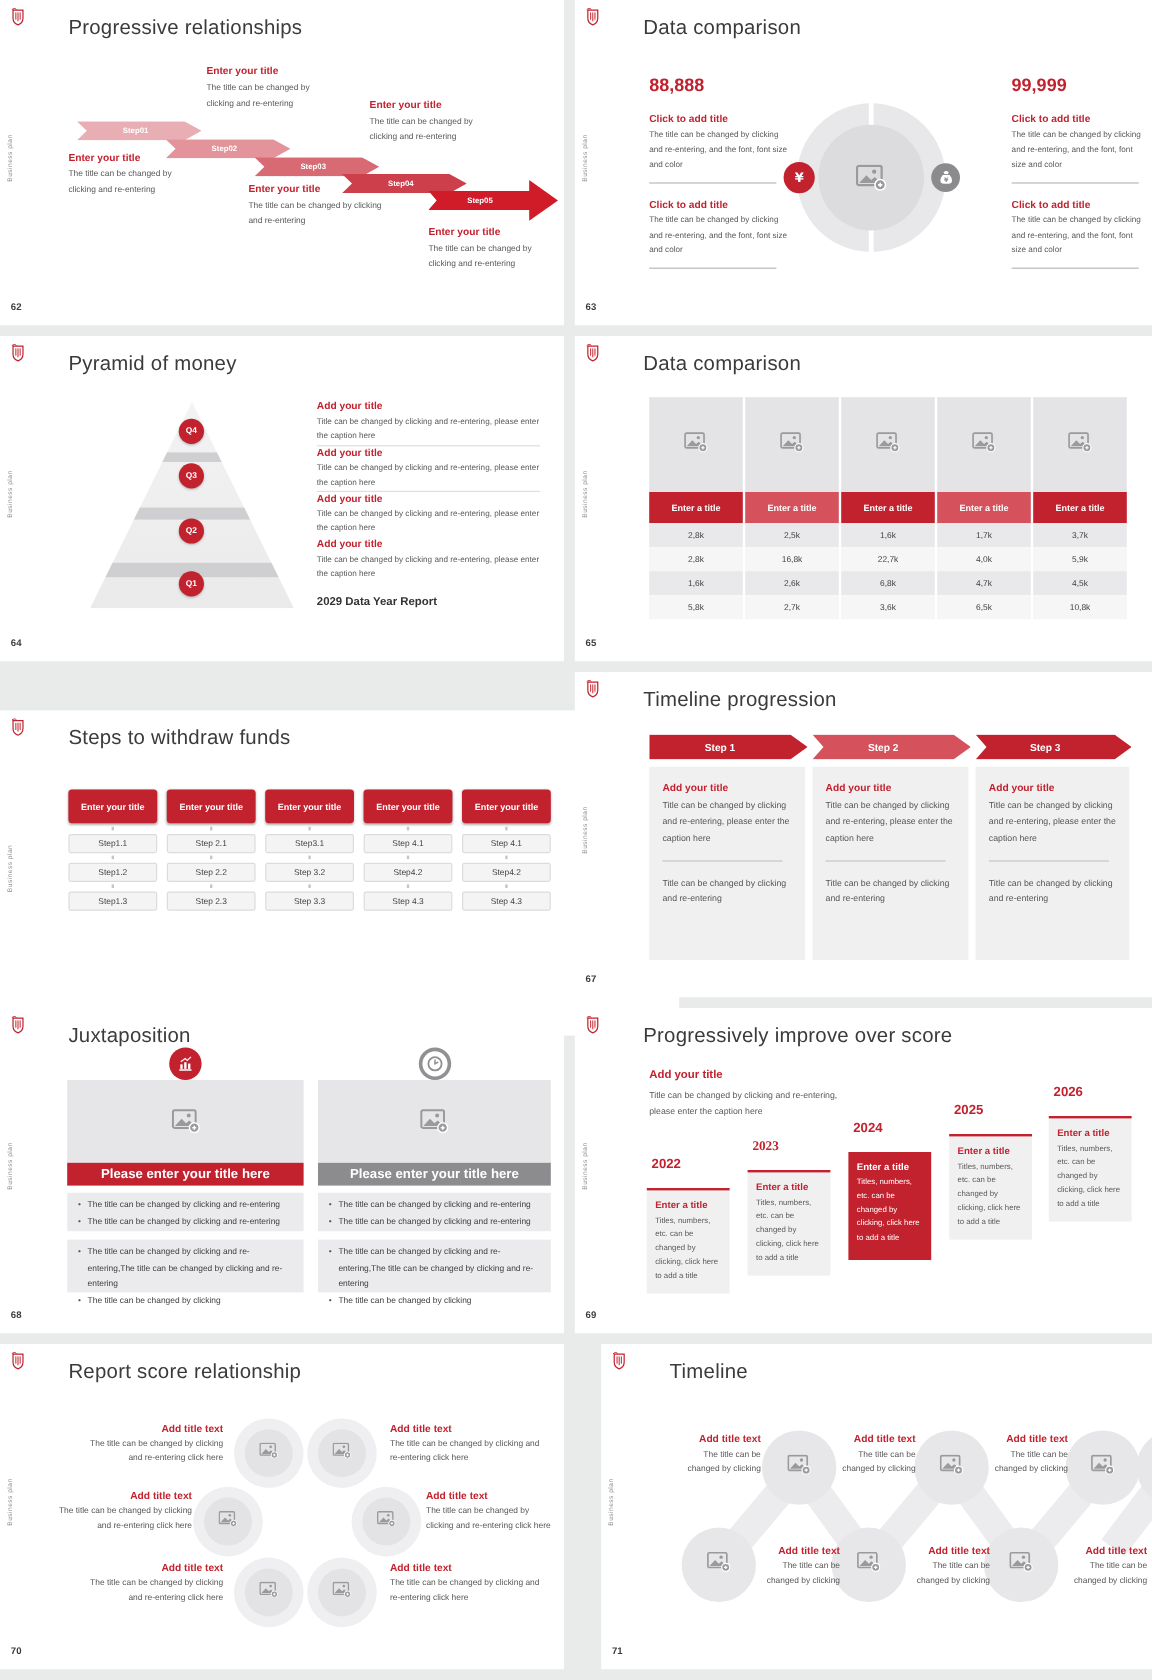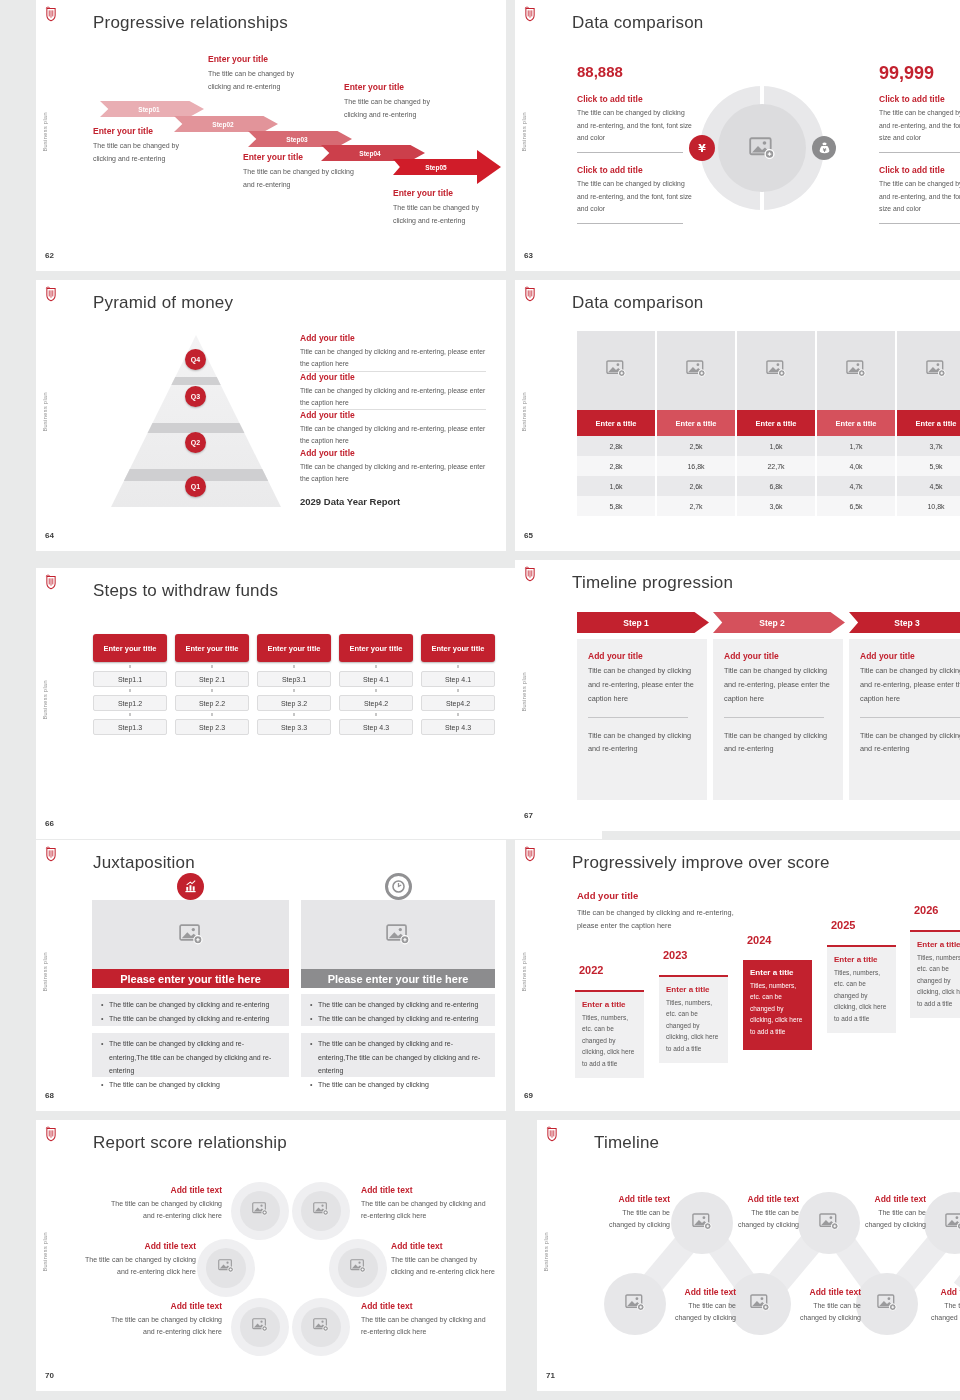--- a/index.html
+++ b/index.html
@@ -1,18 +1,18 @@
 <!DOCTYPE html>
 <html><head>
 <meta charset="utf-8">
 <style>
   html,body{margin:0;padding:0;}
   body{width:960px;height:1400px;background:#ffffff;font-family:"Liberation Sans",sans-serif;}
   .board{position:relative;width:960px;height:1400px;background:#e9eaea;overflow:hidden;}
-  .slide{position:absolute;background:#fff;overflow:hidden;margin-left:36px;}
+  .slide{position:absolute;background:#fff;overflow:hidden;}
   .abs{position:absolute;}
   .logo{position:absolute;left:8px;top:6px;width:14px;height:17px;}
   .vtext{position:absolute;left:6px;top:112px;font-size:5.5px;color:#8f8f8f;writing-mode:vertical-rl;transform:rotate(180deg);letter-spacing:.4px;}
   .pnum{position:absolute;left:9px;bottom:11px;font-size:8px;font-weight:700;color:#3c3c3c;}
   .stitle{position:absolute;left:57px;top:13px;font-size:17px;color:#3b3b3b;letter-spacing:.2px;}
   .red{color:#c2212e;}
   .cap-h{font-size:8.5px;font-weight:700;color:#c2212e;margin-bottom:3px;}
   .cap-b{font-size:7px;color:#595959;line-height:1.9;}
   .ph{display:flex;align-items:center;justify-content:center;}
   .ph svg{display:block;}
@@ -124,21 +124,21 @@
   <div class="slide" style="left:479px;top:0;width:481px;height:271px;">
     <span class="logo"><svg width="14" height="17" viewBox="0 0 22 26">
           <path d="M4.5 3.5 h13 v10.5 c0 4.8 -3.6 7.6 -6.5 8.7 c-2.9 -1.1 -6.5 -3.9 -6.5 -8.7 Z" fill="none" stroke="#c2212e" stroke-width="1.6"></path>
           <path d="M8.2 6.5 v9.5 M11 6.5 v11.5 M13.8 6.5 v9.5" stroke="#c2212e" stroke-width="1.3" fill="none"></path>
           <path d="M3 3 c1.8 -2 4.5 -2 6 -.5" fill="none" stroke="#c2212e" stroke-width="1.3"></path>
         </svg></span>
     <span class="vtext">Business plan</span>
     <div class="stitle">Data comparison</div>
 
     <div class="abs red" style="left:62px;top:63px;font-size:15px;font-weight:700;">88,888</div>
-    <div class="abs red" style="left:364px;top:63px;font-size:18px;font-weight:700;">99,999</div>
+    <div class="abs red" style="left:364px;top:63px;font-size:15px;font-weight:700;">99,999</div>
 
     <div class="blk63" style="left:62px;top:94px;">
       <div class="cap-h">Click to add title</div>
       <div class="cap-b">The title can be changed by clicking and re-entering, and the font, font size and color</div>
       <div class="div63"></div>
     </div>
     <div class="blk63" style="left:62px;top:165px;">
       <div class="cap-h">Click to add title</div>
       <div class="cap-b">The title can be changed by clicking and re-entering, and the font, font size and color</div>
       <div class="div63"></div>
@@ -310,21 +310,21 @@
         <div class="thead" style="background:#c2212e;">Enter a title</div>
         <div class="tcell r-odd">3,7k</div>
         <div class="tcell r-even">5,9k</div>
         <div class="tcell r-odd">4,5k</div>
         <div class="tcell r-even">10,8k</div>
       </div>
     </div>
     <div class="pnum">65</div>
   </div>
 
-  <div class="slide" style="left:0;top:568px;width:566px;height:271px;">
+  <div class="slide" style="left:0;top:592px;width:566px;height:271px;">
     <span class="logo"><svg width="14" height="17" viewBox="0 0 22 26">
           <path d="M4.5 3.5 h13 v10.5 c0 4.8 -3.6 7.6 -6.5 8.7 c-2.9 -1.1 -6.5 -3.9 -6.5 -8.7 Z" fill="none" stroke="#c2212e" stroke-width="1.6"></path>
           <path d="M8.2 6.5 v9.5 M11 6.5 v11.5 M13.8 6.5 v9.5" stroke="#c2212e" stroke-width="1.3" fill="none"></path>
           <path d="M3 3 c1.8 -2 4.5 -2 6 -.5" fill="none" stroke="#c2212e" stroke-width="1.3"></path>
         </svg></span>
     <span class="vtext">Business plan</span>
     <div class="stitle">Steps to withdraw funds</div>
 
     <div class="btn66" style="left:57px;">Enter your title</div>
     <div class="btn66" style="left:139px;">Enter your title</div>
@@ -480,21 +480,21 @@
     <div class="stitle">Progressively improve over score</div>
 
     <div class="abs red" style="left:62px;top:50px;font-size:9.5px;font-weight:700;">Add your title</div>
     <div class="abs" style="left:62px;top:66px;width:158px;font-size:7.3px;color:#595959;line-height:1.8;">Title can be changed by clicking and re-entering, please enter the caption here</div>
 
     <div class="yr69" style="left:64px;top:124px;">2022</div>
     <div class="card69" style="left:60px;top:150px;height:88px;">
       <div class="cap-h">Enter a title</div>
       <div class="cap-b">Titles, numbers, etc. can be changed by clicking, click here to add a title</div>
     </div>
-    <div class="yr69" style="left:148px;top:109px;">2023</div>
+    <div class="yr69" style="left:148px;top:109px;font-family:Liberation Serif, serif;">2023</div>
     <div class="card69" style="left:144px;top:135px;height:88px;">
       <div class="cap-h">Enter a title</div>
       <div class="cap-b">Titles, numbers, etc. can be changed by clicking, click here to add a title</div>
     </div>
     <div class="yr69" style="left:232px;top:94px;">2024</div>
     <div class="card69 redcard" style="left:228px;top:120px;height:90px;">
       <div class="cap-h">Enter a title</div>
       <div class="cap-b">Titles, numbers, etc. can be changed by clicking, click here to add a title</div>
     </div>
     <div class="yr69" style="left:316px;top:79px;">2025</div>

